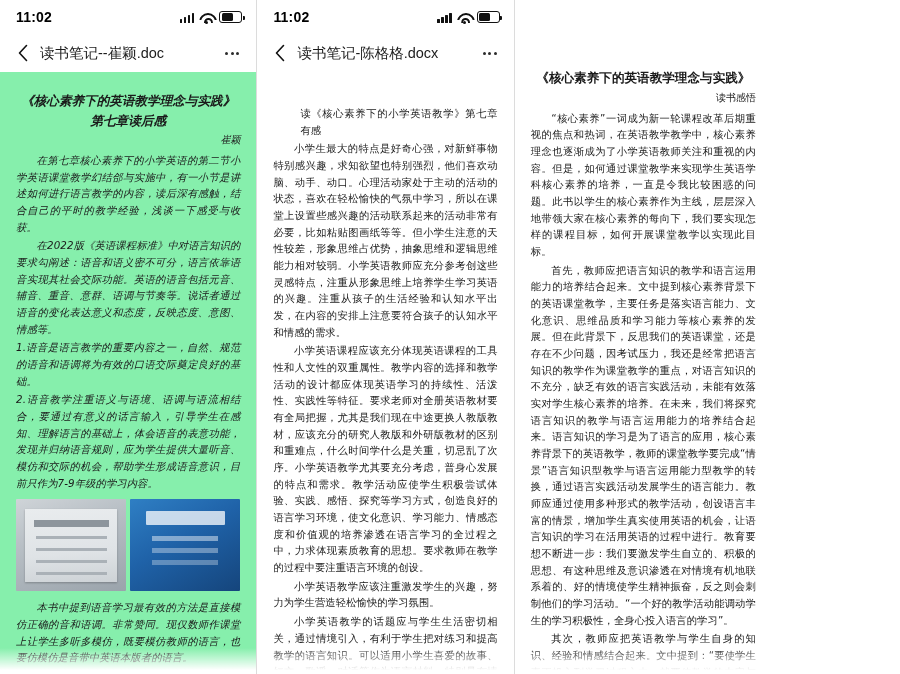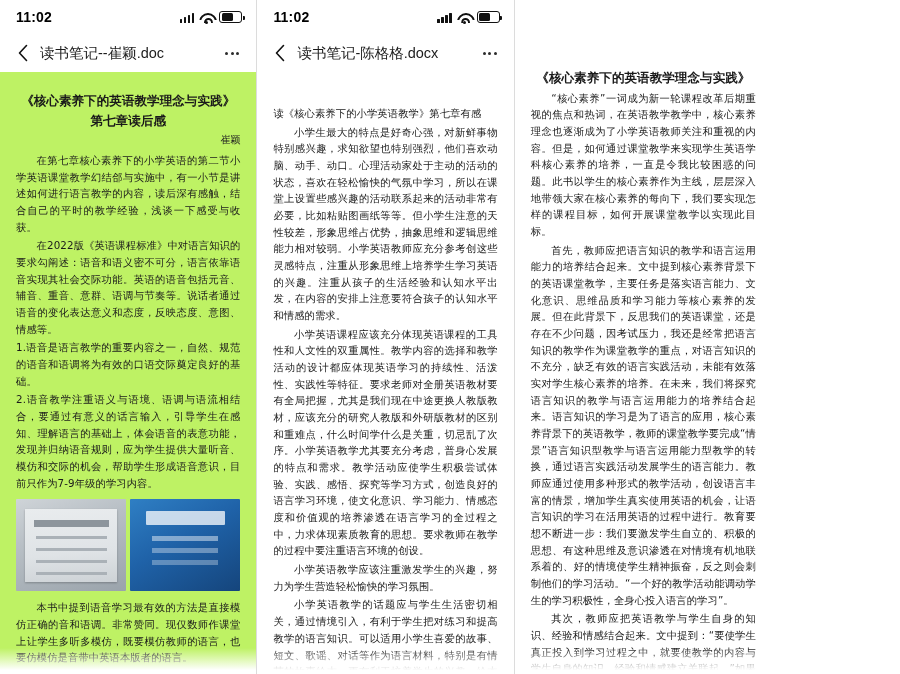--- a/index.html
+++ b/index.html
@@ -168,21 +168,21 @@
     overflow: hidden;
     position: relative;
   }
   .page {
     background: #ffffff;
     padding: 19px 16px 0 16px;
     height: 100%;
     color: #1a1a1a;
   }
   
-  .phone-a .page { background: #bef264; }
+  .phone-a .page { background: #86efac; font-style: italic; }
 
   .doc-title {
     text-align: center;
     font-weight: bold;
     font-size: 12.6px;
     line-height: 1.55;
     font-family: "DejaVu Sans", sans-serif;
     margin-bottom: 2px;
   }
   .doc-author {
@@ -350,34 +350,35 @@
       <div class="nav-title">读书笔记-陈格格.docx</div>
       <div class="nav-more">
         <i></i>
         <i></i>
         <i></i>
       </div>
     </div>
 
     <div class="docwrap">
       <div class="page">
-        <p class="doc-p" style="margin-top:14px;">读《核心素养下的小学英语教学》第七章有感</p>
+        <p class="doc-p" style="margin-top:14px;margin-left:27px;">读《核心素养下的小学英语教学》第七章有感</p>
         <p class="doc-p indent">小学生最大的特点是好奇心强，对新鲜事物特别感兴趣，求知欲望也特别强烈，他们喜欢动脑、动手、动口。心理活动家处于主动的活动的状态，喜欢在轻松愉快的气氛中学习，所以在课堂上设置些感兴趣的活动联系起来的活动非常有必要，比如粘贴图画纸等等。但小学生注意的天性较差，形象思维占优势，抽象思维和逻辑思维能力相对较弱。小学英语教师应充分参考创这些灵感特点，注重从形象思维上培养学生学习英语的兴趣。注重从孩子的生活经验和认知水平出发，在内容的安排上注意要符合孩子的认知水平和情感的需求。</p>
         <p class="doc-p indent">小学英语课程应该充分体现英语课程的工具性和人文性的双重属性。教学内容的选择和教学活动的设计都应体现英语学习的持续性、活泼性、实践性等特征。要求老师对全册英语教材要有全局把握，尤其是我们现在中途更换人教版教材，应该充分的研究人教版和外研版教材的区别和重难点，什么时间学什么是关重，切忌乱了次序。小学英语教学尤其要充分考虑，普身心发展的特点和需求。教学活动应使学生积极尝试体验、实践、感悟、探究等学习方式，创造良好的语言学习环境，使文化意识、学习能力、情感态度和价值观的培养渗透在语言学习的全过程之中，力求体现素质教育的思想。要求教师在教学的过程中要注重语言环境的创设。</p>
         <p class="doc-p indent">小学英语教学应该注重激发学生的兴趣，努力为学生营造轻松愉快的学习氛围。</p>
         <p class="doc-p indent">小学英语教学的话题应与学生生活密切相关，通过情境引入，有利于学生把对练习和提高教学的语言知识。可以适用小学生喜爱的故事、短文、歌谣、对话等作为语言材料，特别是有情节的故事绘本，更有利于培养学生的兴趣。绘本中活泼可爱的动物和小学生年龄相近的儿童，容易激发学生学习的兴趣和动机。课堂活动以学生活动为主，采用听、说、做、唱、玩、演等活动形式，能够激发学生的参与感，提升学习兴趣。</p>
       </div>
       <div class="fade-bottom"></div>
     </div>
   </div>
 
   <div class="phone phone-c">
     <div class="docwrap">
       <div class="page" style="padding-top:68px;">
         <div class="doc-title">《核心素养下的英语教学理念与实践》</div>
+        <div class="doc-author">读书感悟</div>
         <p class="doc-p indent">“核心素养”一词成为新一轮课程改革后期重视的焦点和热词，在英语教学教学中，核心素养理念也逐渐成为了小学英语教师关注和重视的内容。但是，如何通过课堂教学来实现学生英语学科核心素养的培养，一直是令我比较困惑的问题。此书以学生的核心素养作为主线，层层深入地带领大家在核心素养的每向下，我们要实现怎样的课程目标，如何开展课堂教学以实现此目标。</p>
         <p class="doc-p indent">首先，教师应把语言知识的教学和语言运用能力的培养结合起来。文中提到核心素养背景下的英语课堂教学，主要任务是落实语言能力、文化意识、思维品质和学习能力等核心素养的发展。但在此背景下，反思我们的英语课堂，还是存在不少问题，因考试压力，我还是经常把语言知识的教学作为课堂教学的重点，对语言知识的不充分，缺乏有效的语言实践活动，未能有效落实对学生核心素养的培养。在未来，我们将探究语言知识的教学与语言运用能力的培养结合起来。语言知识的学习是为了语言的应用，核心素养背景下的英语教学，教师的课堂教学要完成“情景”语言知识型教学与语言运用能力型教学的转换，通过语言实践活动发展学生的语言能力。教师应通过使用多种形式的教学活动，创设语言丰富的情景，增加学生真实使用英语的机会，让语言知识的学习在活用英语的过程中进行。教育要想不断进一步：我们要激发学生自立的、积极的思想、有这种思维及意识渗透在对情境有机地联系着的、好的情境使学生精神振奋，反之则会刺制他们的学习活动。“一个好的教学活动能调动学生的学习积极性，全身心投入语言的学习”。</p>
         <p class="doc-p indent">其次，教师应把英语教学与学生自身的知识、经验和情感结合起来。文中提到：“要使学生真正投入到学习过程之中，就要使教学的内容与学生自身的知识、经验和情感建立关联起。”如果这样，我想提高教学的质量和效果。教师在课堂上更需要关注学生，充分结合学生的实际生活和经验，激发学生的学习兴趣、学习动机、学习热情和信心，充分发挥学生的主体作用，只有当学生愿意自发、新的知识才会激活原有的知识和认知，新旧知识链接起来，才能真正更激新的知识，才能帮助他把数学中的知识内化为自己的素养。我反复思考：如果</p>
       </div>
       <div class="fade-bottom"></div>
     </div>
   </div>
 
 </div>
 

